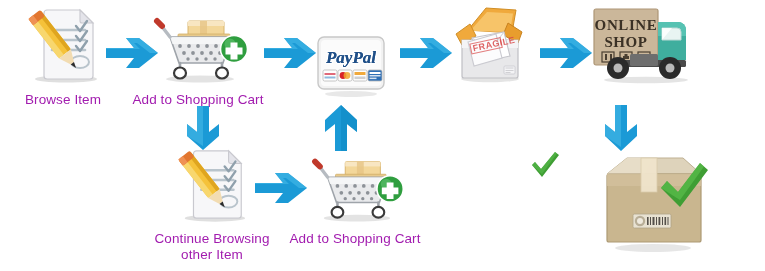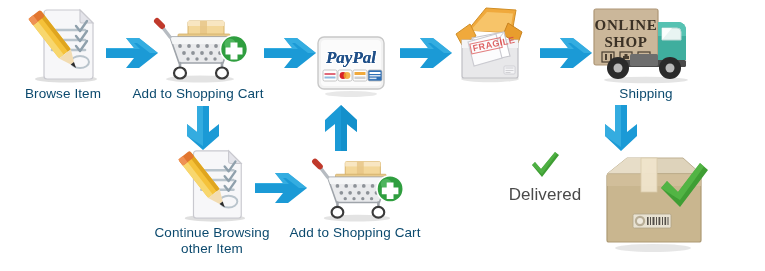--- a/index.html
+++ b/index.html
@@ -24,26 +24,26 @@
     align-items: center;
     justify-content: flex-start;
   }
   .node-art {
     position: relative;
     display: block;
   }
   .node-label {
     font-family: "Liberation Sans", sans-serif;
     font-size: 13.5px;
-    color: #0c4a6e;
+    color: #a21caf;
     text-align: center;
     line-height: 1.18;
     letter-spacing: .1px;
     white-space: pre-line;
-    margin-top: 2px;
+    margin-top: 8px;
   }
   .arrow {
     position: absolute;
   }
   .standalone-text {
     position: absolute;
     display: flex;
     flex-direction: column;
     align-items: center;
   }
@@ -248,21 +248,20 @@
 
         <rect x="38" y="58" width="62" height="7" rx="1.5" fill="#4a4a4a"></rect>
         <rect x="44" y="52" width="28" height="12" rx="1.5" fill="#6e6e6e"></rect>
 
         <circle cx="32" cy="66" r="11" fill="#2a2a2a"></circle>
         <circle cx="32" cy="66" r="4.5" fill="#b9b9b9"></circle>
         <circle cx="84" cy="66" r="11" fill="#2a2a2a"></circle>
         <circle cx="84" cy="66" r="4.5" fill="#b9b9b9"></circle>
       </svg>
     </div>
-    <div class="node-label">Shipping</div>
   </div>
 
   <div class="arrow" style="left:183px; top:104px;">
     <svg width="40" height="48" viewBox="0 0 40 48">
       <path d="M14 2 h12 v26 l10 -8 v12 L20 46 L4 32 V20 l10 8 z" fill="#1b9ad6"></path>
       <path d="M14 2 h6 v40 L4 32 V20 l10 8 z" fill="#3eb3e4" opacity=".7"></path>
     </svg>
   </div>
 
   <div class="arrow" style="left:321px; top:103px;">
@@ -361,21 +360,20 @@
     <div class="node-label">Add to Shopping Cart</div>
   </div>
 
   <div class="standalone-text" style="left:490px; top:150px; width:110px;">
     <span class="check-glyph">
       <svg width="34" height="30" viewBox="0 0 34 30">
         <path d="M4 15 L7 12 L13 19 L27 2 L31 5 L14 27 Z" fill="#3f9e34"></path>
         <path d="M4 15 L7 12 L13 19 L27 2 L29 3.5 L14 24 Z" fill="#56b84a" opacity=".7"></path>
       </svg>
     </span>
-    <span class="node-label" style="font-size:17px;color:#4a4a4a;margin-top:1px;">Delivered</span>
   </div>
 
   <div class="node" style="left:596px; top:148px; width:120px;">
     <div class="node-art" style="width:118px;height:108px;">
       <svg width="118" height="108" viewBox="0 0 118 108">
         <ellipse cx="56" cy="100" rx="38" ry="4" fill="#bcbcbc" opacity=".38"></ellipse>
 
         <path d="M10 26 L30 10 L86 10 L104 26 Z" fill="#ded3bb" stroke="#bfb193" stroke-width="1"></path>
         <path d="M10 26 L30 10 L56 10 L48 26 Z" fill="#e7ddc8"></path>
 

